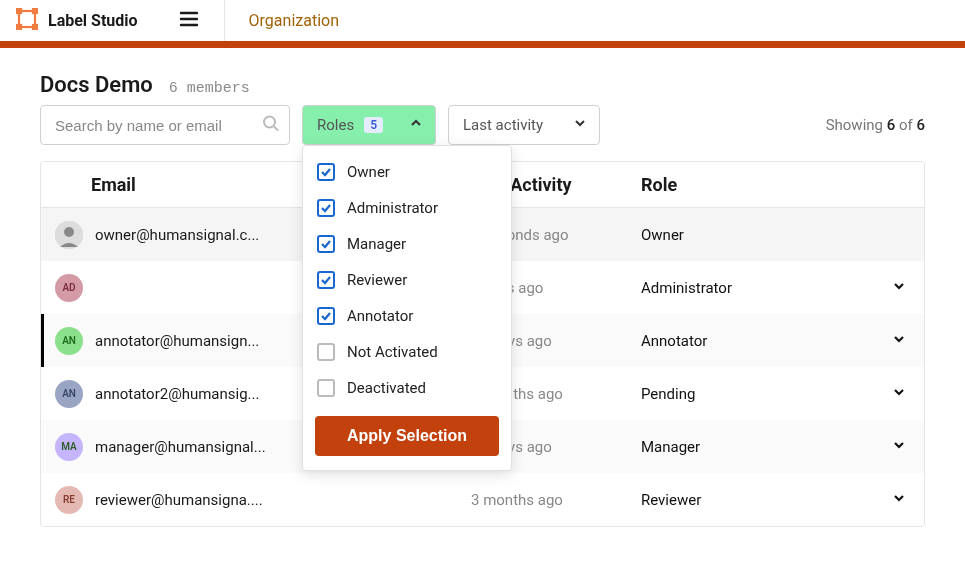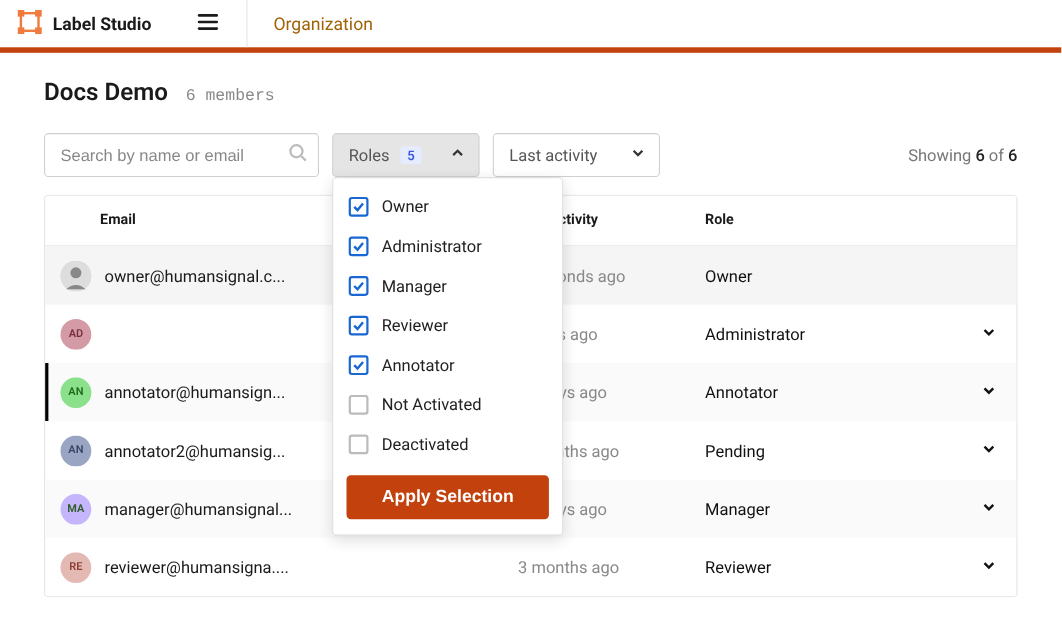--- a/index.html
+++ b/index.html
@@ -1,57 +1,57 @@
 <!DOCTYPE html>
 <html><head>
   <meta charset="utf-8">
   <style>
     * { box-sizing: border-box; margin: 0; padding: 0; }
     body { font-family: -apple-system, BlinkMacSystemFont, "Segoe UI", Roboto, Arial, sans-serif; font-size: 14px; color: #1a1a1a; background: #fff; width: 965px; height: 575px; overflow: hidden; }
 
     
-    .header { display: flex; align-items: center; height: 48px; border-bottom: 5px solid #c2410c; padding: 0 16px; }
+    .header { display: flex; align-items: center; height: 48px; border-bottom: 7px solid #c2410c; padding: 0 16px; }
     .logo-wrap { display: flex; align-items: center; gap: 10px; font-weight: 700; font-size: 16px; }
     .menu-wrap { margin-left: 40px; display: flex; align-items: center; padding-right: 24px; border-right: 1px solid #e5e5e5; height: 100%; }
     .page-title-wrap { margin-left: 24px; font-size: 16px; color: #a16207; }
 
     
     .content { padding: 24px 40px 0 40px; position: relative; }
-    .org-row { display: flex; align-items: baseline; gap: 16px; margin-bottom: 24px; }
+    .org-row { display: flex; align-items: baseline; gap: 16px; margin-bottom: 8px; }
     .org-name { font-size: 22px; font-weight: 600; }
     .member-count { color: #8a8a8a; font-size: 15px; font-family: Liberation Mono, monospace; }
 
     .controls { display: flex; align-items: center; gap: 12px; margin-bottom: 16px; position: relative; }
     .search-box { position: relative; width: 250px; }
     .search-input { width: 100%; height: 40px; border: 1px solid #d0d0d0; border-radius: 4px; padding: 0 40px 0 14px; font-size: 15px; color: #333; outline: none; }
     .search-input::placeholder { color: #888; }
     .search-icon-wrap { position: absolute; right: 10px; top: 50%; transform: translateY(-50%); color: #bbb; pointer-events: none; }
 
     .select-box { height: 40px; border: 1px solid #d0d0d0; border-radius: 4px; display: flex; align-items: center; padding: 0 12px 0 14px; gap: 10px; font-size: 15px; color: #555; background: #fff; cursor: pointer; }
-    .select-box.open { background: #e5e5e5; }
+    .select-box.open { background: #86efac; }
     .badge { background: #e6ecff; color: #3b5bdb; font-size: 12px; font-weight: 600; padding: 1px 6px; border-radius: 3px; min-width: 18px; text-align: center; }
     .chev { color: #444; }
 
     .showing { margin-left: auto; color: #777; font-size: 15px; }
     .showing .strong { color: #222; font-weight: 500; }
 
     
     .dropdown { position: absolute; top: 40px; left: 0; width: 210px; background: #fff; border: 1px solid #e0e0e0; border-radius: 4px; box-shadow: 0 4px 14px rgba(0,0,0,.12); z-index: 20; padding: 8px 0; }
     .dropdown-item { display: flex; align-items: center; gap: 12px; padding: 9px 14px; font-size: 15px; color: #222; cursor: pointer; }
     .chk { width: 18px; height: 18px; border: 2px solid #bbb; border-radius: 3px; display: flex; align-items: center; justify-content: center; flex-shrink: 0; }
     .chk.checked { border-color: #1967d2; }
     .chk.checked svg { display: block; }
     .chk svg { display: none; }
     .dropdown-footer { padding: 10px 12px 6px 12px; }
     .apply-btn { width: 100%; height: 40px; background: #c2410c; color: #fff; border: none; border-radius: 4px; font-size: 16px; font-weight: 600; cursor: pointer; }
 
     
     .table { border: 1px solid #e5e5e5; border-radius: 4px; overflow: hidden; }
     .thead, .trow { display: grid; grid-template-columns: 430px 170px 1fr 50px; align-items: center; }
-    .thead { height: 46px; font-size: 13px; font-weight: 700; color: #1a1a1a; border-bottom: 1px solid #e5e5e5; }
+    .thead { height: 46px; font-size: 18px; font-weight: 700; color: #1a1a1a; border-bottom: 1px solid #e5e5e5; }
     .thead .col-email { padding-left: 50px; }
     .trow { height: 53px; font-size: 15px; }
     .trow:nth-child(odd) { background: #fafafa; }
     .trow:nth-child(1) { background: #f5f5f5; }
     .trow.sel { box-shadow: inset 3px 0 0 #000; }
     .col-email { display: flex; align-items: center; gap: 12px; padding-left: 14px; overflow: hidden; white-space: nowrap; }
     .col-activity { color: #888; }
     .col-role { color: #111; }
     .col-chev { text-align: center; color: #222; }
     .avatar { width: 28px; height: 28px; border-radius: 50%; display: flex; align-items: center; justify-content: center; font-size: 10px; font-weight: 600; flex-shrink: 0; }

